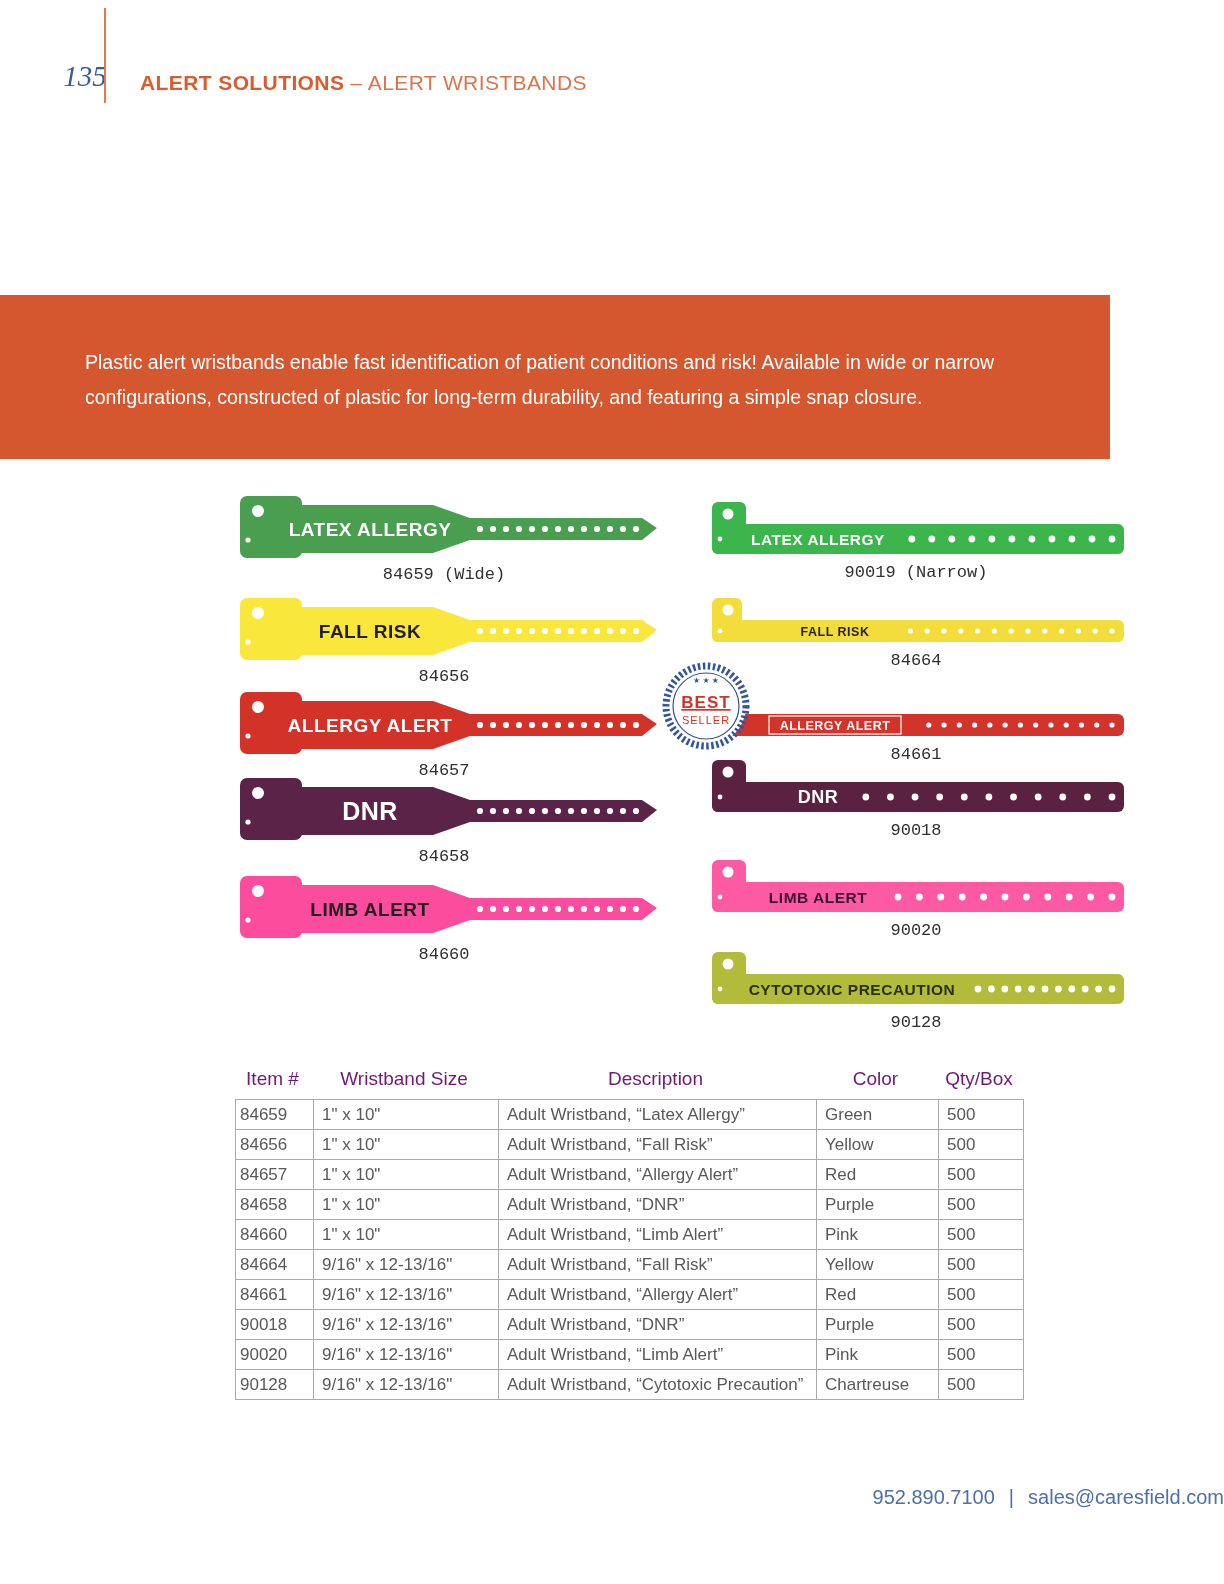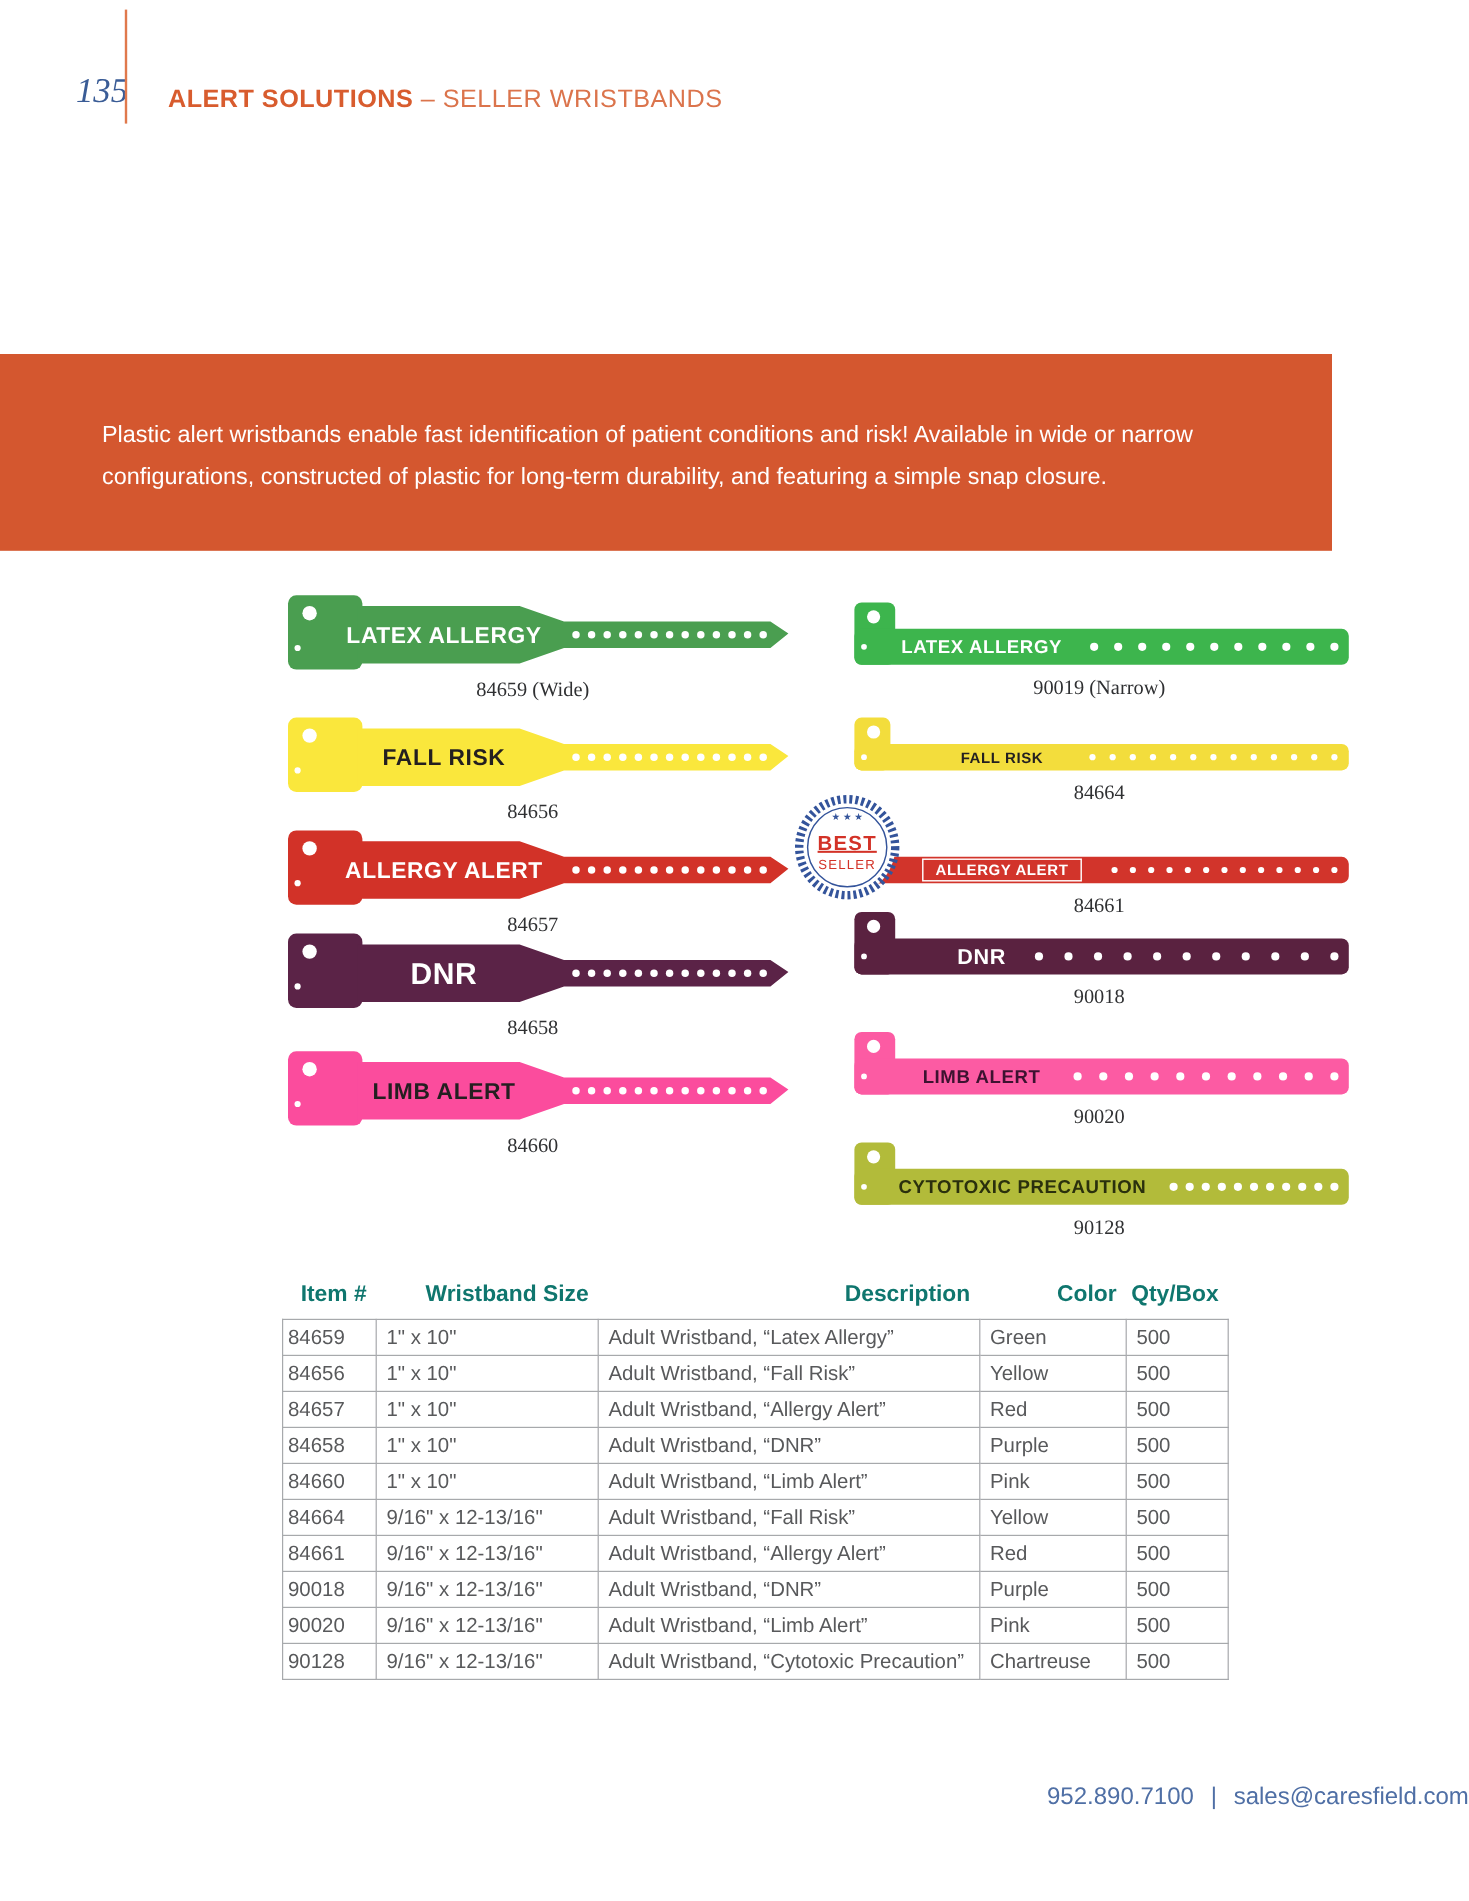--- a/index.html
+++ b/index.html
@@ -15,42 +15,42 @@
   .hdr .hr { color:#db744c; }
 
   .title { position:absolute; left:204px; top:197px; font-size:31px; font-weight:700; color:#df6234; letter-spacing:.3px; }
 
   .banner { position:absolute; left:0; top:295px; width:1110px; height:164px; background:#d4572f; }
   .banner p { margin:50px 70px 0 85px; color:#fff; font-size:19.5px; line-height:1.8; max-width:985px; }
 
   .band-wrap { position:absolute; width:432px; }
   .band-wrap svg { display:block; }
   .caption { text-align:center; font-size:17px; color:#2f3032; margin-top:5px;
-             font-family:Liberation Serif, serif; }
+             font-family:Liberation Mono, monospace; }
   .badge { position:absolute; z-index:5; }
 
   table.products { position:absolute; left:235px; top:1066px; width:788px; border-collapse:collapse;
                    table-layout:fixed; font-size:17px; color:#58595b; }
-  table.products th { font-size:19px; font-weight:700; text-align:right; padding:2px 8px 9px 4px; color:#0f766e; border:none; }
+  table.products th { font-size:19px; font-weight:400; text-align:center; padding:2px 8px 9px 4px; color:#701a75; border:none; }
   table.products td { border:1px solid #a7a9ac; padding:4px 8px 4px 8px; height:30px; overflow:hidden; white-space:nowrap; }
   table.products td:first-child { padding-left:4px; }
 
   .pfooter { position:absolute; left:0; top:1486px; width:100%; text-align:right;
              font-size:20px; color:#4f6fa5; }
   .pfooter .sep { margin:0 14px; }
 </style>
 </head>
 <body>
 
 <div class="page">
 
   <div class="pagenum">135</div>
   <div class="vrule"></div>
   <div class="hdr">
-    <span class="hb">ALERT SOLUTIONS</span><span class="hr"> – SELLER WRISTBANDS</span>
+    <span class="hb">ALERT SOLUTIONS</span><span class="hr"> – ALERT WRISTBANDS</span>
   </div>
 
 
   <div class="banner">
     <p>Plastic alert wristbands enable fast identification of patient conditions and risk! Available in wide or narrow configurations, constructed of plastic for long-term durability, and featuring a simple snap closure.</p>
   </div>
 
   <div id="col-left">
       <div class="band-wrap" style="left:228px;top:494px">
         <svg width="430" height="66" viewBox="0 0 430 66">

